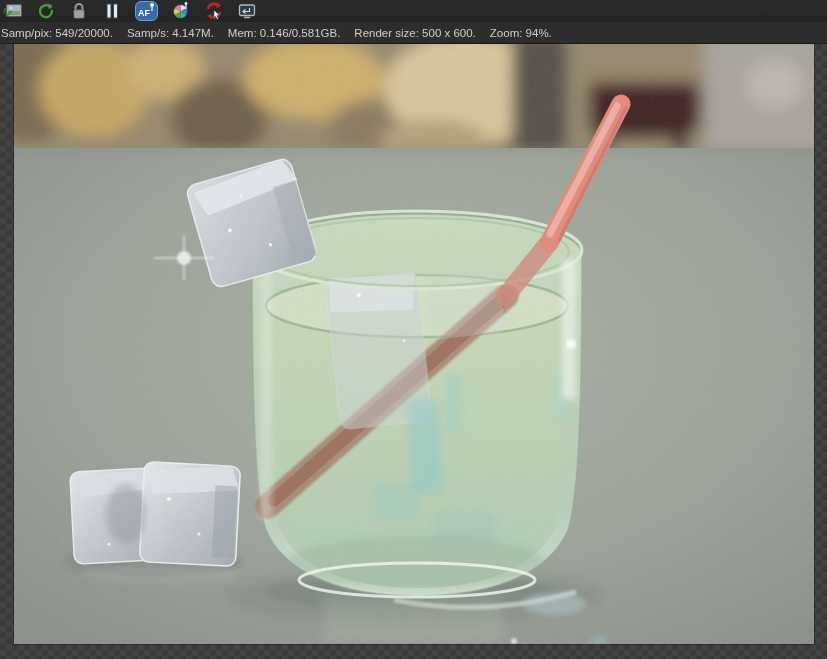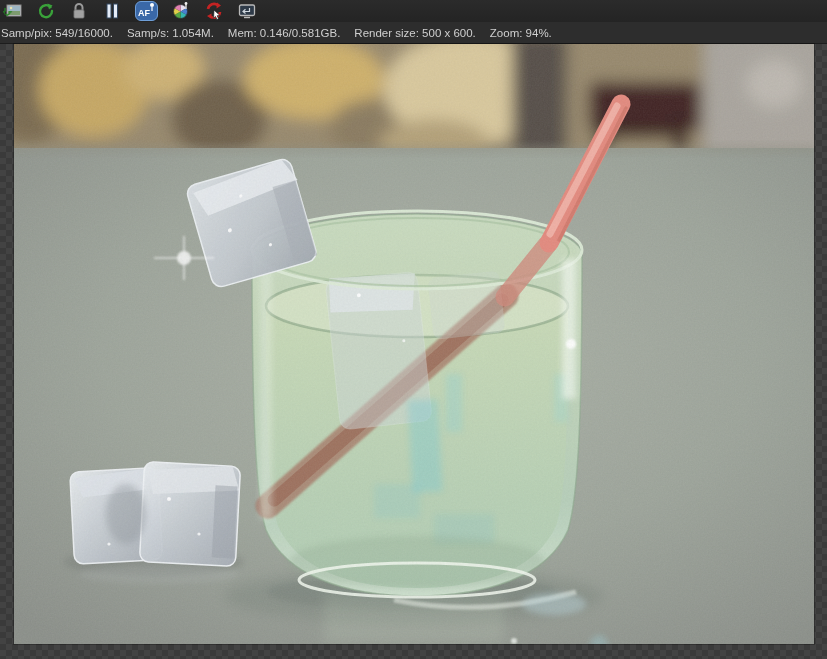--- a/index.html
+++ b/index.html
@@ -124,22 +124,22 @@
     <div class="tbtn">
       <svg width="20" height="20" viewBox="0 0 20 20">
         <rect x="2.5" y="4" width="15" height="10.5" rx="1.5" fill="#2e3a48" stroke="#b9b9b9" stroke-width="1.3"></rect>
         <path d="M12.5 7 L12.5 10.5 L6.5 10.5 M8.5 8.2 L6 10.5 L8.5 12.5" fill="none" stroke="#cfd6dd" stroke-width="1.2"></path>
         <line x1="7" y1="16.5" x2="13" y2="16.5" stroke="#b9b9b9" stroke-width="1.4"></line>
       </svg>
     </div>
   </div>
 
   <div class="statusbar">
-    <span class="status-seg">Samp/pix: 549/16000.</span>
-    <span class="status-seg">Samp/s: 1.054M.</span>
+    <span class="status-seg">Samp/pix: 549/20000.</span>
+    <span class="status-seg">Samp/s: 4.147M.</span>
     <span class="status-seg">Mem: 0.146/0.581GB.</span>
     <span class="status-seg">Render size: 500 x 600.</span>
     <span class="status-seg">Zoom: 94%.</span>
   </div>
 
   <div class="viewport">
     <svg class="render-image" viewBox="0 0 800 600">
       <defs>
         <clipPath id="bgClip">
             <rect x="0" y="0" width="800" height="110"></rect>

